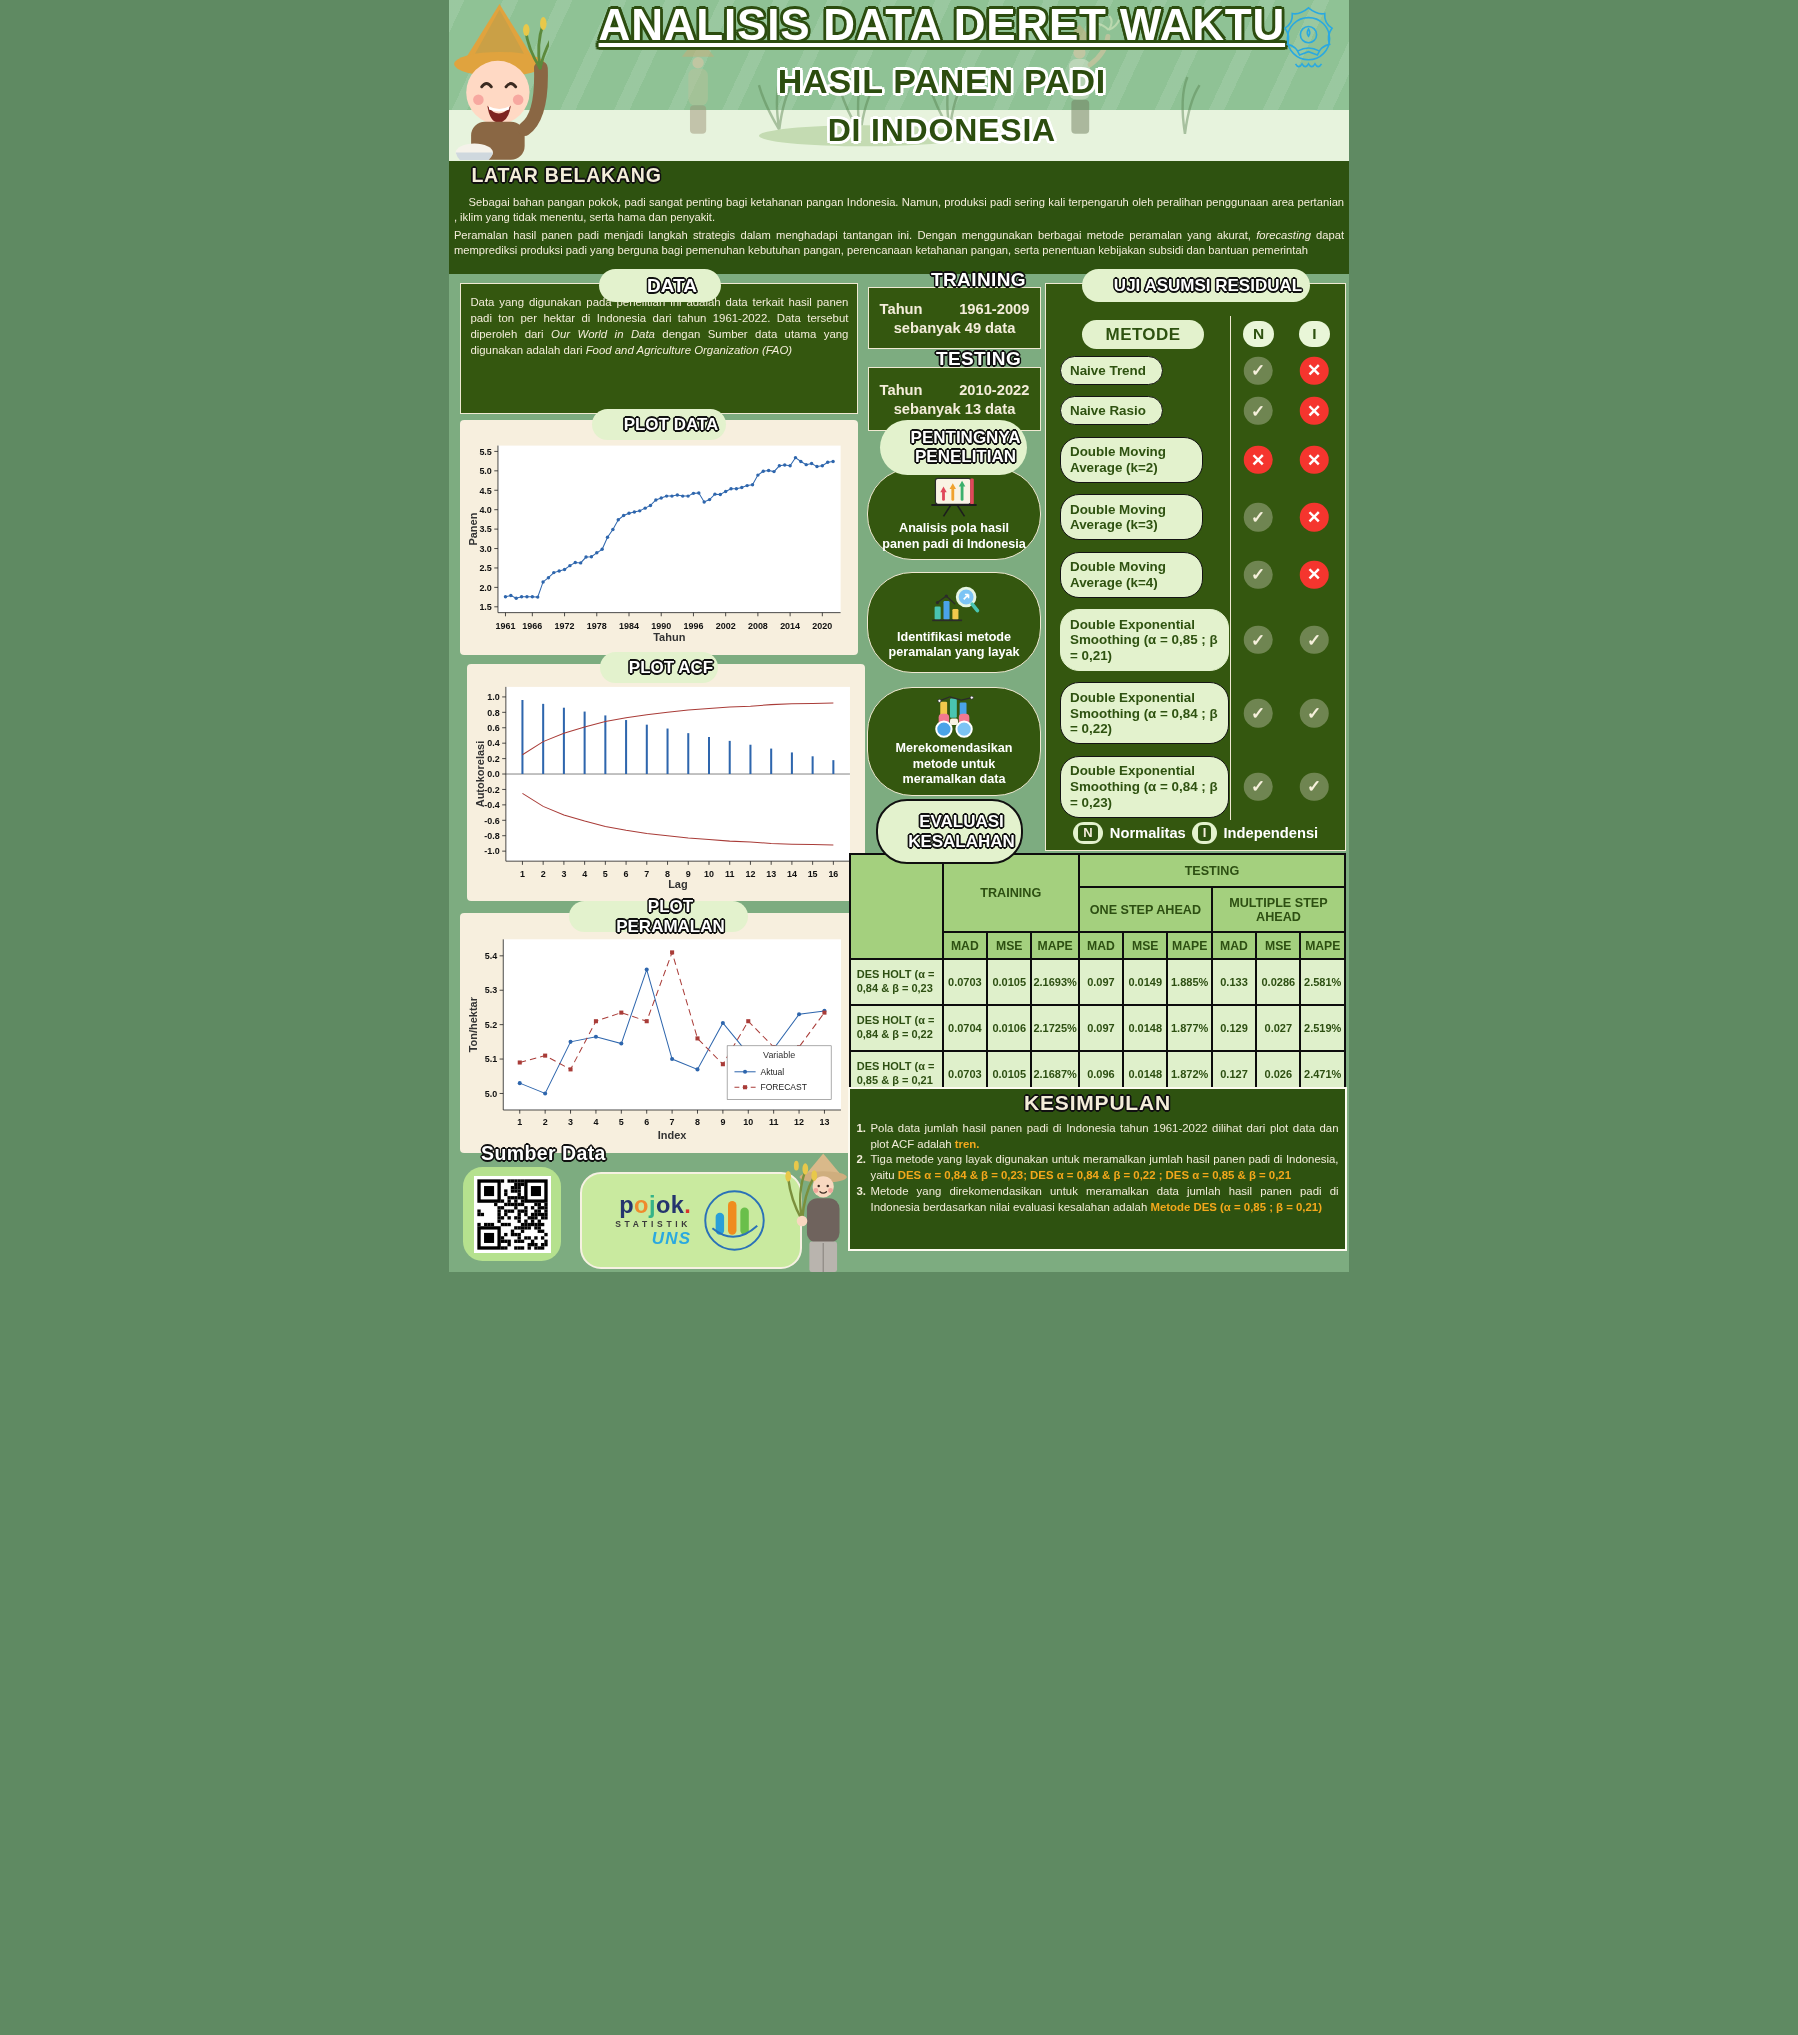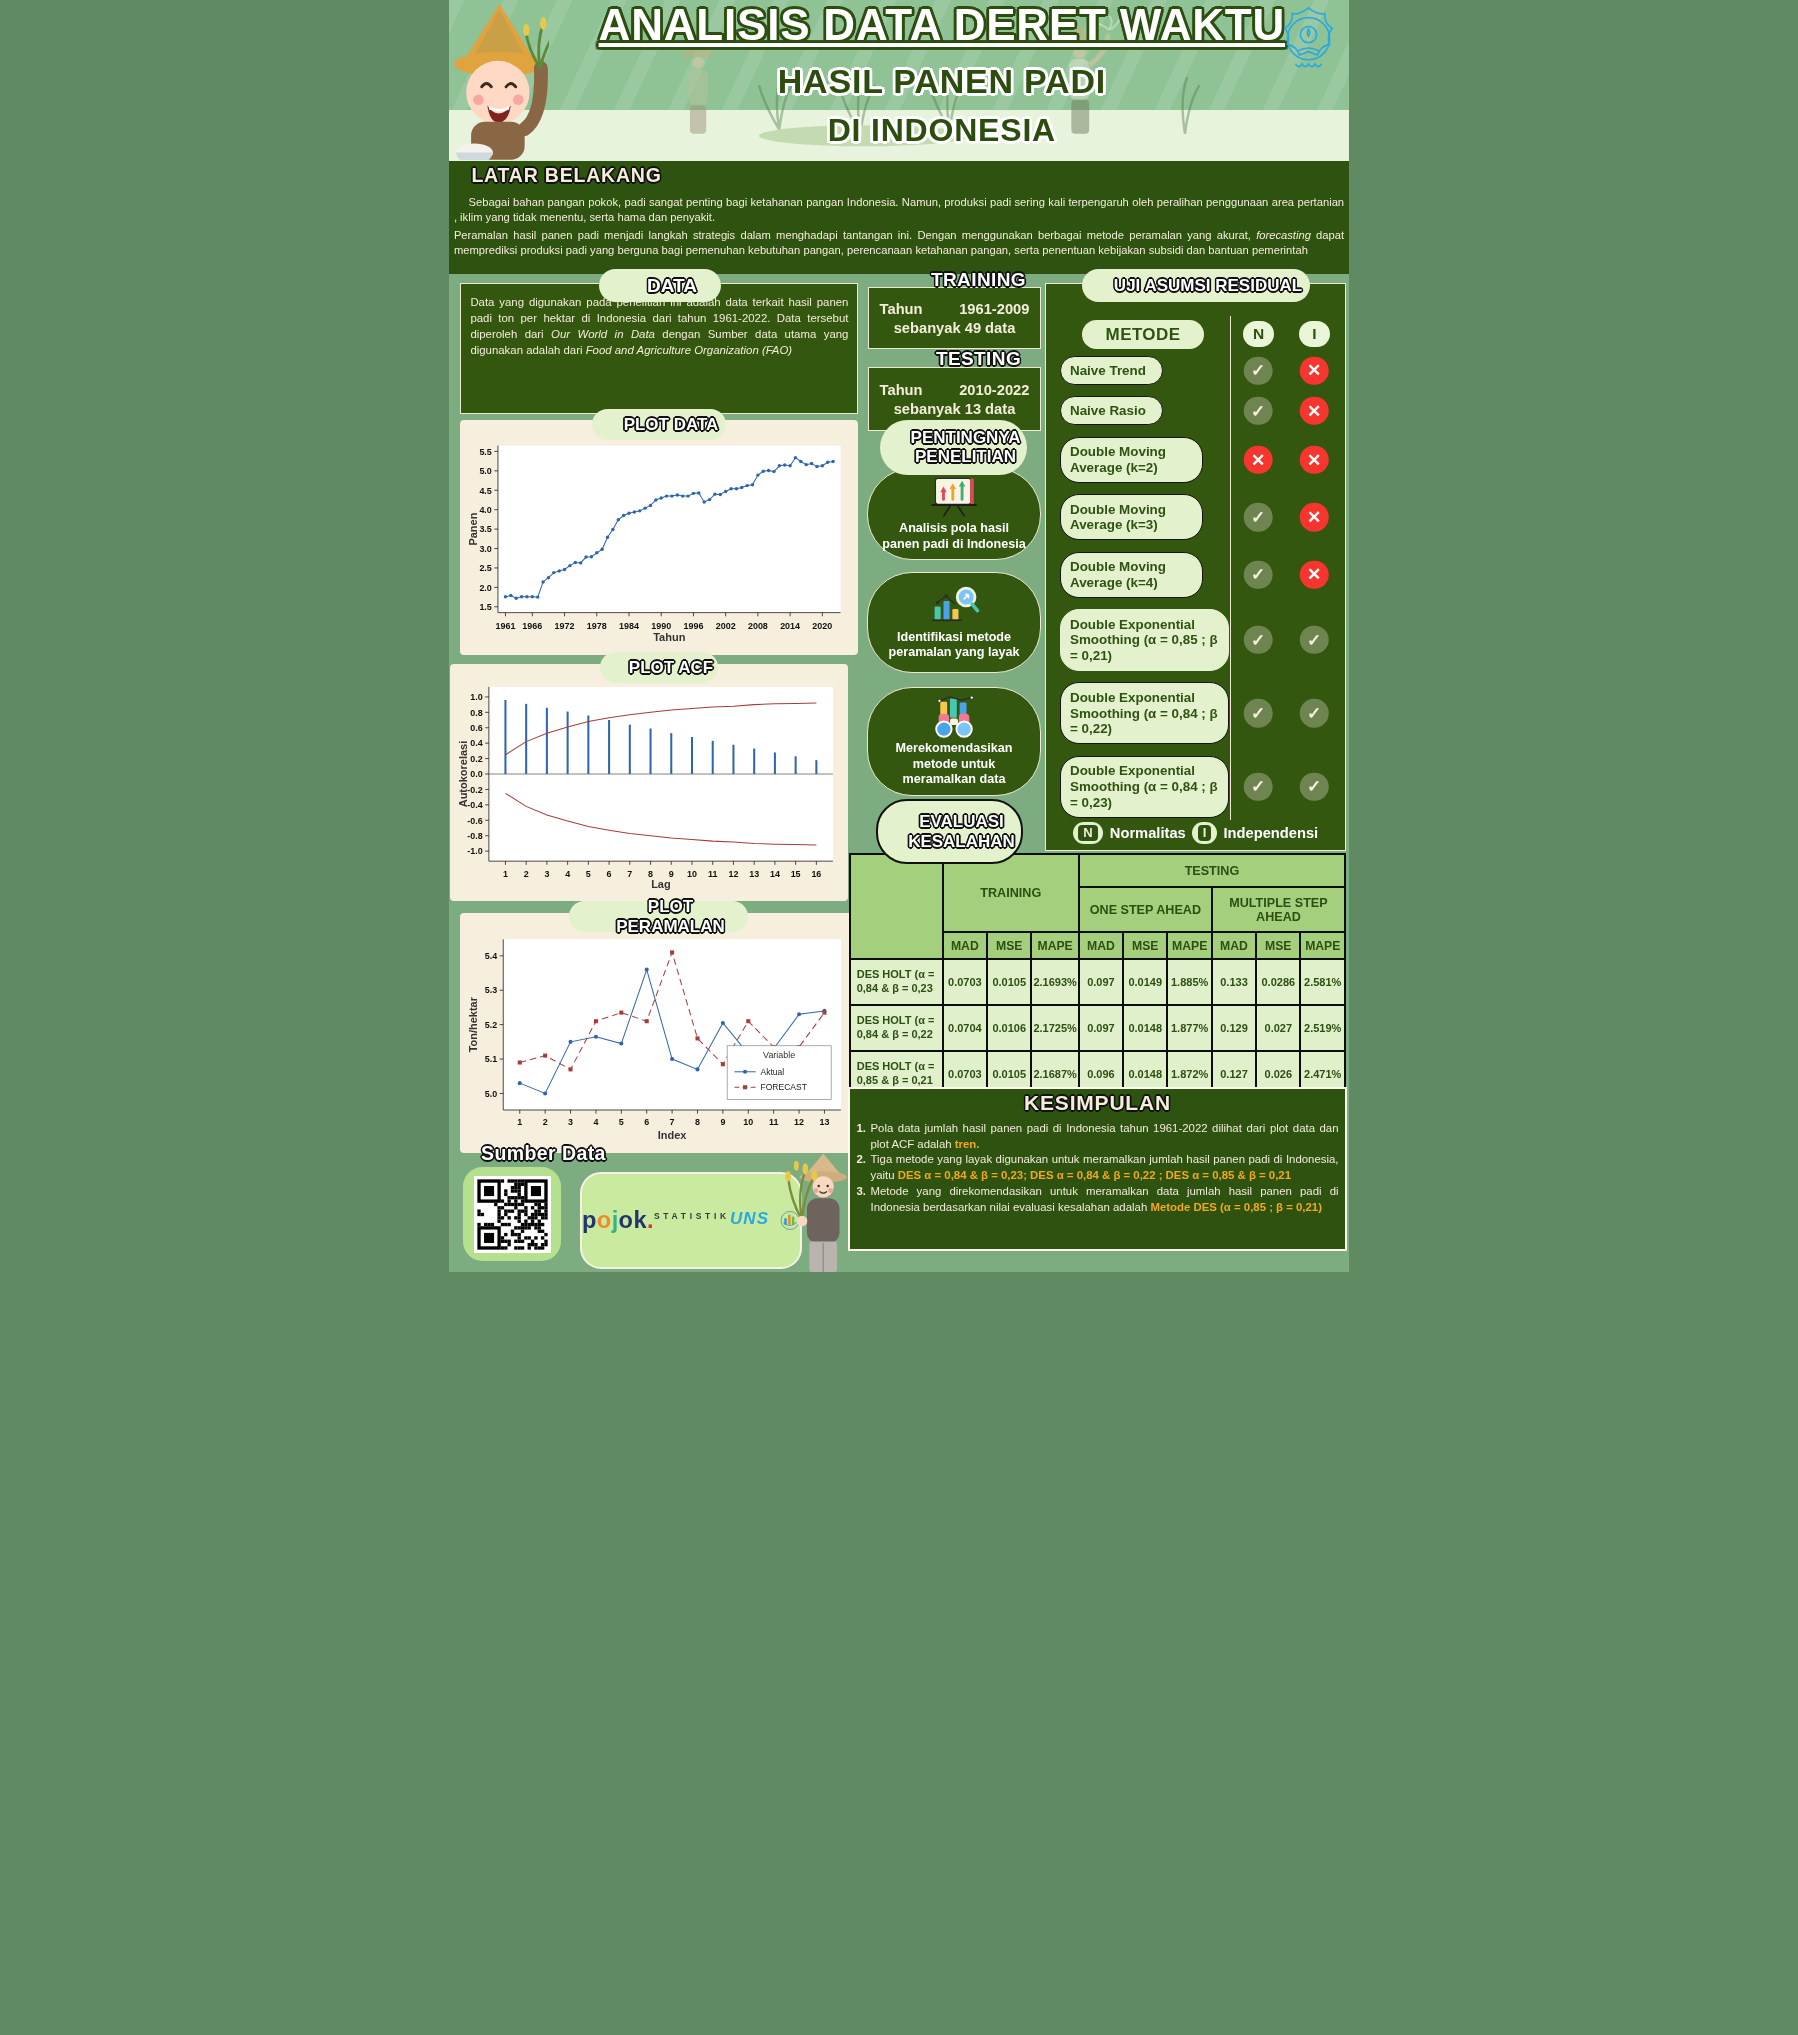--- a/index.html
+++ b/index.html
@@ -78,21 +78,21 @@
   .k-item{display:flex;color:#f2ecd9;font-size:11.4px;line-height:1.38;text-align:justify;}
   .k-num{flex:0 0 14px;font-weight:bold;}
   .k-text{flex:1;}
   .hl{color:#f3a81c;font-weight:bold;}
   
   .sd-title{position:absolute;left:8.1px;top:1142px;font-size:19.5px;font-weight:bold;letter-spacing:0.4px;z-index:4;}
   .qr-pill{position:absolute;left:14px;top:1167px;width:98px;height:94px;background:#b5e18e;border-radius:19.5px;
       display:flex;align-items:center;justify-content:center;}
   .logos-pill{position:absolute;left:131px;top:1172px;width:222px;height:97px;background:#c9ea9f;border-radius:21px;
       border:2.4px solid #f6f1e2;display:flex;align-items:center;justify-content:center;gap:10.6px;box-sizing:border-box;z-index:2;}
-  .pojok-block{display:flex;flex-direction:row;align-items:flex-start;line-height:1;}
+  .pojok-block{display:flex;flex-direction:column;align-items:flex-end;line-height:1;}
   .pojok-word{font-size:23.6px;font-weight:bold;letter-spacing:0.4px;}
   .pojok-stat{font-size:8.5px;font-weight:bold;letter-spacing:3.7px;color:#3a3a3a;margin-top:3.3px;}
   .pojok-uns{font-size:17px;font-weight:bold;color:#2aa9e0;font-style:italic;margin-top:1.6px;letter-spacing:1.2px;}
   .farmer{position:absolute;left:326px;top:1151px;width:94px;height:121px;z-index:5;}
 </style>
 </head>
 <body>
 
 <div class="page">
 
@@ -373,21 +373,21 @@
         <circle cx="858.999999999999" cy="67.48837209302326" r="4.2" fill="#2e66ad"></circle>
         <circle cx="872.1818181818171" cy="65.5813953488373" r="4.2" fill="#2e66ad"></circle>
         <circle cx="885.3636363636352" cy="57.00000000000006" r="4.2" fill="#2e66ad"></circle>
         <circle cx="898.5454545454534" cy="55.09302325581399" r="4.2" fill="#2e66ad"></circle>
       </svg>
   </div>
   <div class="badge" style="left:143px;top:409px;width:134px;height:31px;font-size:17px;">
     <span class="ow3">PLOT DATA</span>
   </div>
 
-  <div class="panel" style="left:1px;top:664px;width:398px;height:237px;">
+  <div class="panel" style="left:18px;top:664px;width:398px;height:237px;">
     <svg class="chart" id="chart-acf" style="left:6.5px;top:18px;" width="385" height="215" viewBox="0 0 945 528">
         <rect x="78" y="12" width="845" height="428" fill="#ffffff"></rect>
         <line x1="78" y1="12" x2="78" y2="440" stroke="#222" stroke-width="2"></line>
         <line x1="78" y1="440" x2="923" y2="440" stroke="#222" stroke-width="2"></line>
         <line x1="69" y1="36.61946902654864" x2="78" y2="36.61946902654864" stroke="#222" stroke-width="2"></line>
         <text x="63" y="44.61946902654864" font-size="22" text-anchor="end" fill="#111" font-weight="bold">1.0</text>
         <line x1="69" y1="74.49557522123888" x2="78" y2="74.49557522123888" stroke="#222" stroke-width="2"></line>
         <text x="63" y="82.49557522123888" font-size="22" text-anchor="end" fill="#111" font-weight="bold">0.8</text>
         <line x1="69" y1="112.37168141592917" x2="78" y2="112.37168141592917" stroke="#222" stroke-width="2"></line>
         <text x="63" y="120.37168141592917" font-size="22" text-anchor="end" fill="#111" font-weight="bold">0.6</text>

